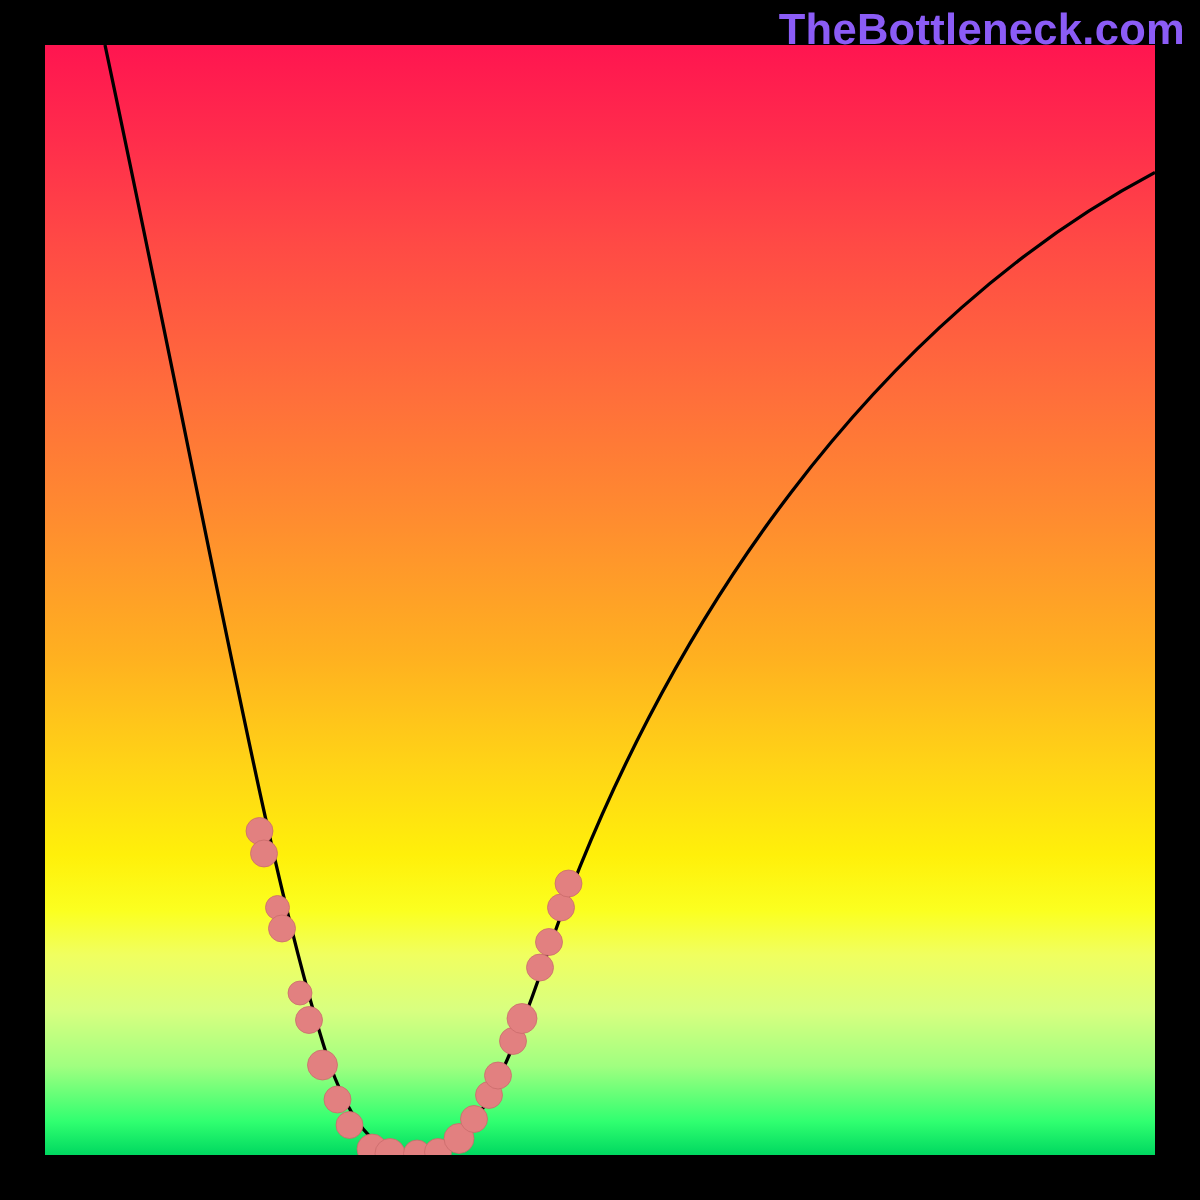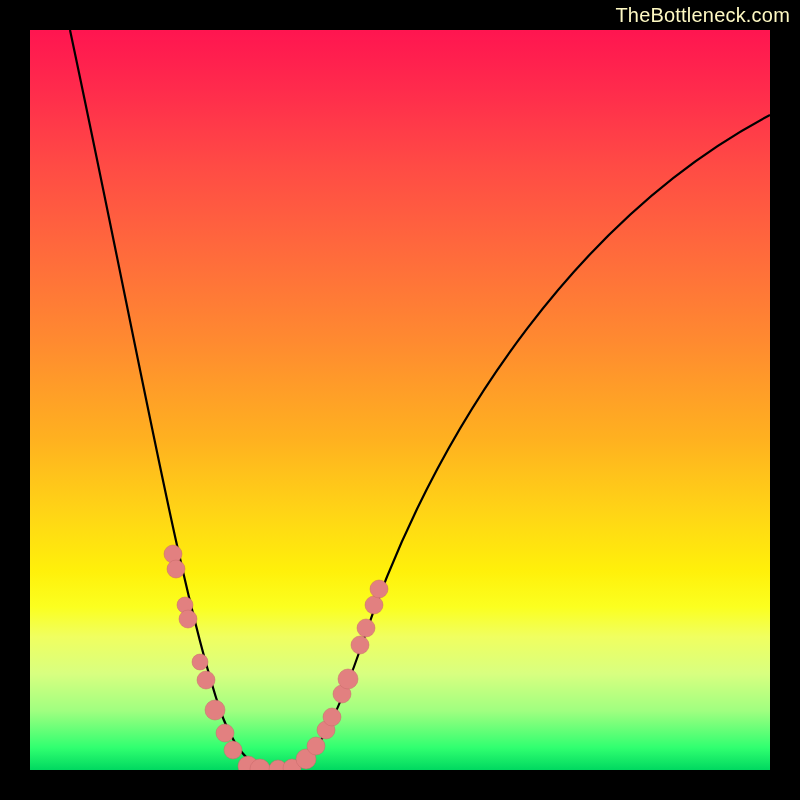--- a/index.html
+++ b/index.html
@@ -38,24 +38,24 @@
       #d8ff80 87%,
       #a0ff80 92%,
       #30ff70 97%,
       #00d860 100%
     );
   }
   .watermark {
     position: absolute;
     top: 4px;
     right: 10px;
-    color: #fef9c3;
-    font-size: 20px;
+    color: #8b5cf6;
+    font-size: 29px;
     letter-spacing: 0.2px;
-    font-weight: 400;
+    font-weight: 700;
   }
   .curve-svg {
     position: absolute;
     left: 30px;
     top: 30px;
     width: 740px;
     height: 740px;
   }
 </style>
 </head>

